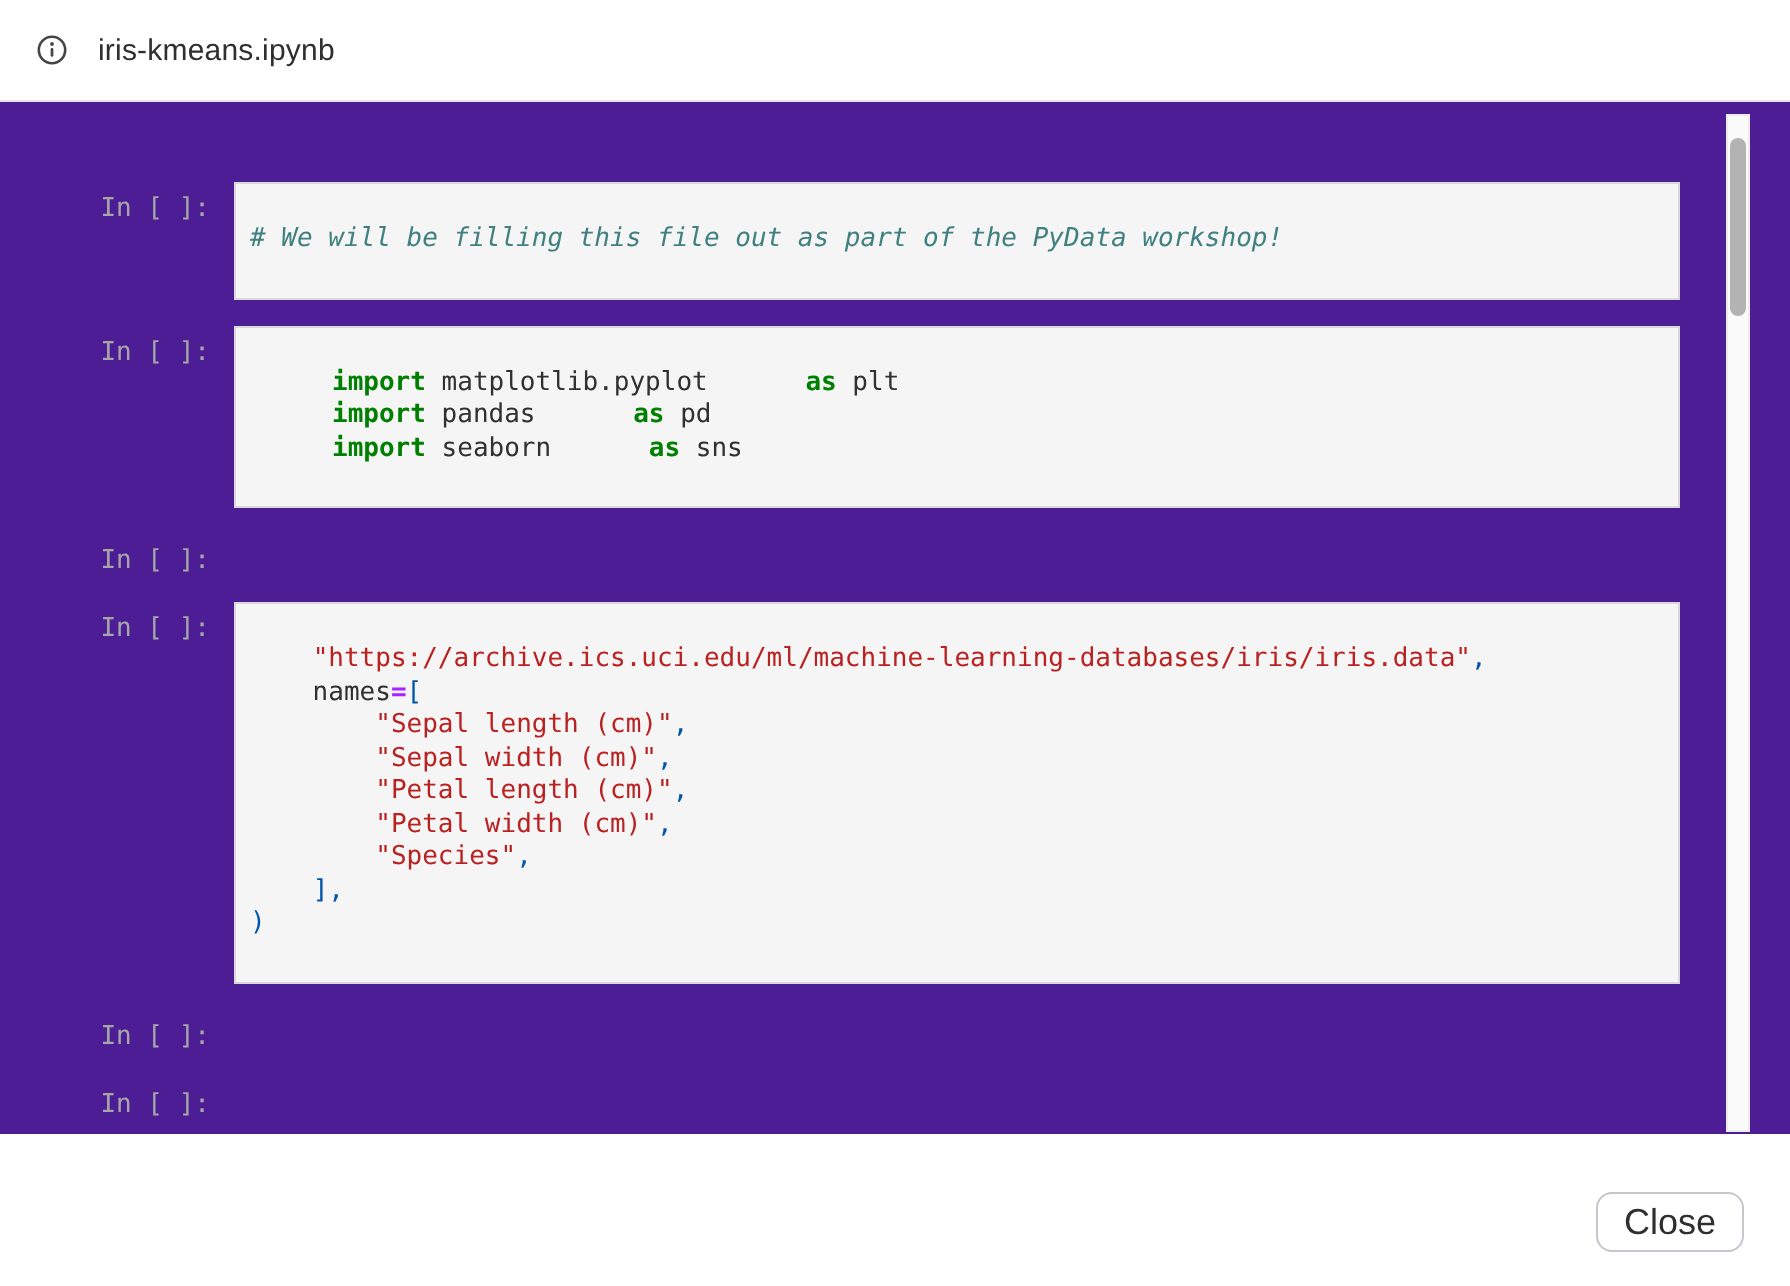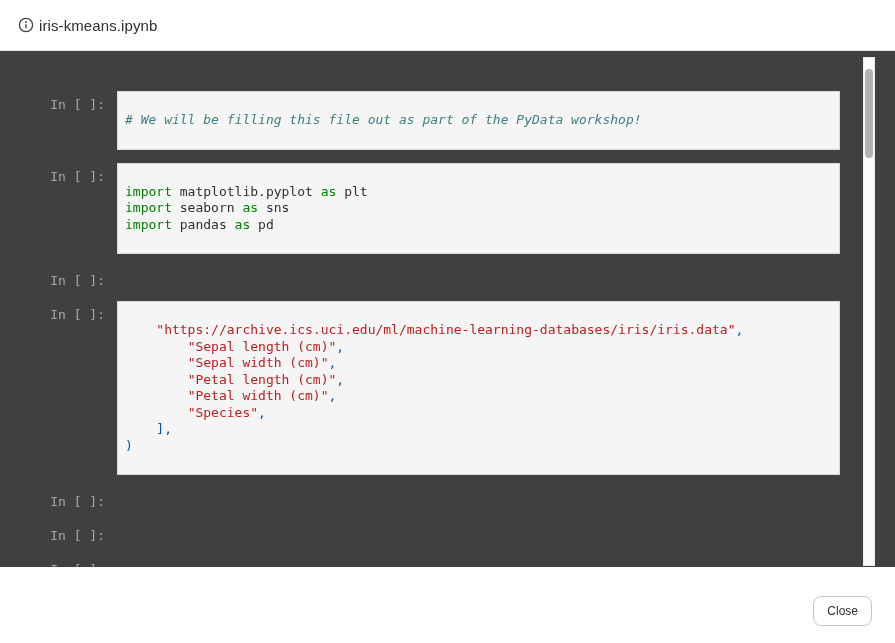--- a/index.html
+++ b/index.html
@@ -12,36 +12,36 @@
     overflow: hidden;
   }
 
   
   .header {
     height: 51px;
     border-bottom: 1px solid #e4e4e4;
     display: flex;
     align-items: center;
     padding: 0 18px;
-    gap: 5px;
+    gap: 15px;
   }
   .header .title {
     font-size: 15px;
     color: #2f2f2f;
     letter-spacing: 0.1px;
   }
   .info-icon { display: inline-flex; }
 
   
   .preview {
     position: absolute;
     top: 51px; left: 0;
     width: 895px; height: 516px;
     overflow: hidden;
-    background: #404040;
+    background: #4c1d95;
   }
   .cells {
     padding: 40px 55px 0 0;
   }
   .cell-row {
     display: flex;
     align-items: flex-start;
     margin-bottom: 13px;
   }
   .cell-prompt {
@@ -61,21 +61,21 @@
     padding: 20px 7px;
     font-family: "DejaVu Sans Mono", "Liberation Mono", monospace;
     font-size: 13px;
     line-height: 16.5px;
     color: #303030;
     overflow: hidden;
   }
   .code-line { white-space: pre; min-height: 16.5px; }
 
   
-  .tok-kw { color: #008000; font-weight: normal; }
+  .tok-kw { color: #008000; font-weight: bold; margin-left: 41px; }
   .tok-cm { color: #408080; font-style: italic; }
   .tok-st { color: #BA2121; }
   .tok-op { color: #AA22FF; font-weight: bold; }
   .tok-pu { color: #0055AA; }
   .tok-tx { color: #303030; }
 
   
   .scrollbar-track {
     position: absolute;
     top: 6px; right: 20px;
@@ -94,21 +94,21 @@
   
   .close-btn {
     position: absolute;
     right: 23px; bottom: 17px;
     height: 30px;
     padding: 0 13px;
     background: #ffffff;
     border: 1px solid #c6c6cc;
     border-radius: 8px;
     font-family: "Liberation Sans", sans-serif;
-    font-size: 12px;
+    font-size: 18px;
     color: #2f2f2f;
     cursor: pointer;
   }
 </style>
 </head>
 <body>
 
 <div class="modal">
 
   <div class="header">
@@ -127,31 +127,32 @@
         <div class="cell-row">
           <div class="cell-prompt">In [ ]:</div>
           <div class="cell-box">
             <div class="code-line"><span class="tok-cm"># We will be filling this file out as part of the PyData workshop!</span></div>
           </div>
         </div>
         <div class="cell-row">
           <div class="cell-prompt">In [ ]:</div>
           <div class="cell-box">
             <div class="code-line"><span class="tok-kw">import</span><span class="tok-tx"> matplotlib.pyplot </span><span class="tok-kw">as</span><span class="tok-tx"> plt</span></div>
+            <div class="code-line"><span class="tok-kw">import</span><span class="tok-tx"> pandas </span><span class="tok-kw">as</span><span class="tok-tx"> pd</span></div>
             <div class="code-line"><span class="tok-kw">import</span><span class="tok-tx"> seaborn </span><span class="tok-kw">as</span><span class="tok-tx"> sns</span></div>
-            <div class="code-line"><span class="tok-kw">import</span><span class="tok-tx"> pandas </span><span class="tok-kw">as</span><span class="tok-tx"> pd</span></div>
           </div>
         </div>
         <div class="cell-row">
           <div class="cell-prompt">In [ ]:</div>
         </div>
         <div class="cell-row">
           <div class="cell-prompt">In [ ]:</div>
           <div class="cell-box">
             <div class="code-line"><span class="tok-tx">    </span><span class="tok-st">"https://archive.ics.uci.edu/ml/machine-learning-databases/iris/iris.data"</span><span class="tok-pu">,</span></div>
+            <div class="code-line"><span class="tok-tx">    names</span><span class="tok-op">=</span><span class="tok-pu">[</span></div>
             <div class="code-line"><span class="tok-tx">        </span><span class="tok-st">"Sepal length (cm)"</span><span class="tok-pu">,</span></div>
             <div class="code-line"><span class="tok-tx">        </span><span class="tok-st">"Sepal width (cm)"</span><span class="tok-pu">,</span></div>
             <div class="code-line"><span class="tok-tx">        </span><span class="tok-st">"Petal length (cm)"</span><span class="tok-pu">,</span></div>
             <div class="code-line"><span class="tok-tx">        </span><span class="tok-st">"Petal width (cm)"</span><span class="tok-pu">,</span></div>
             <div class="code-line"><span class="tok-tx">        </span><span class="tok-st">"Species"</span><span class="tok-pu">,</span></div>
             <div class="code-line"><span class="tok-tx">    </span><span class="tok-pu">],</span></div>
             <div class="code-line"><span class="tok-pu">)</span></div>
           </div>
         </div>
         <div class="cell-row">

